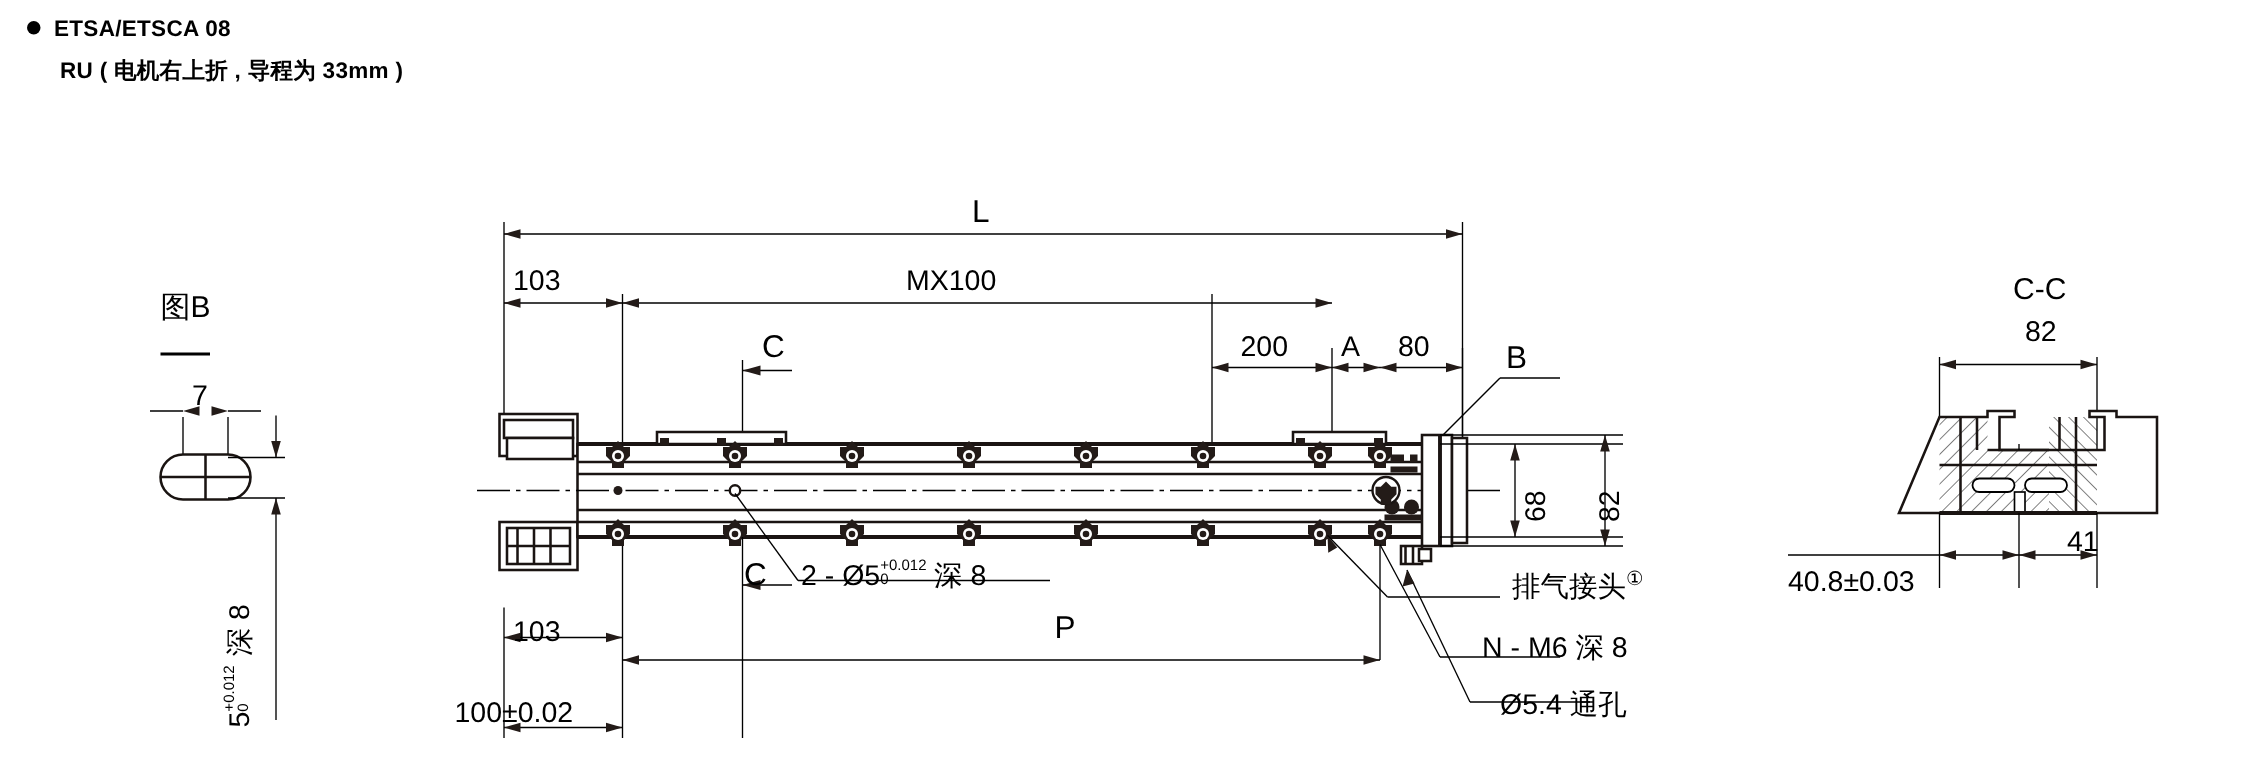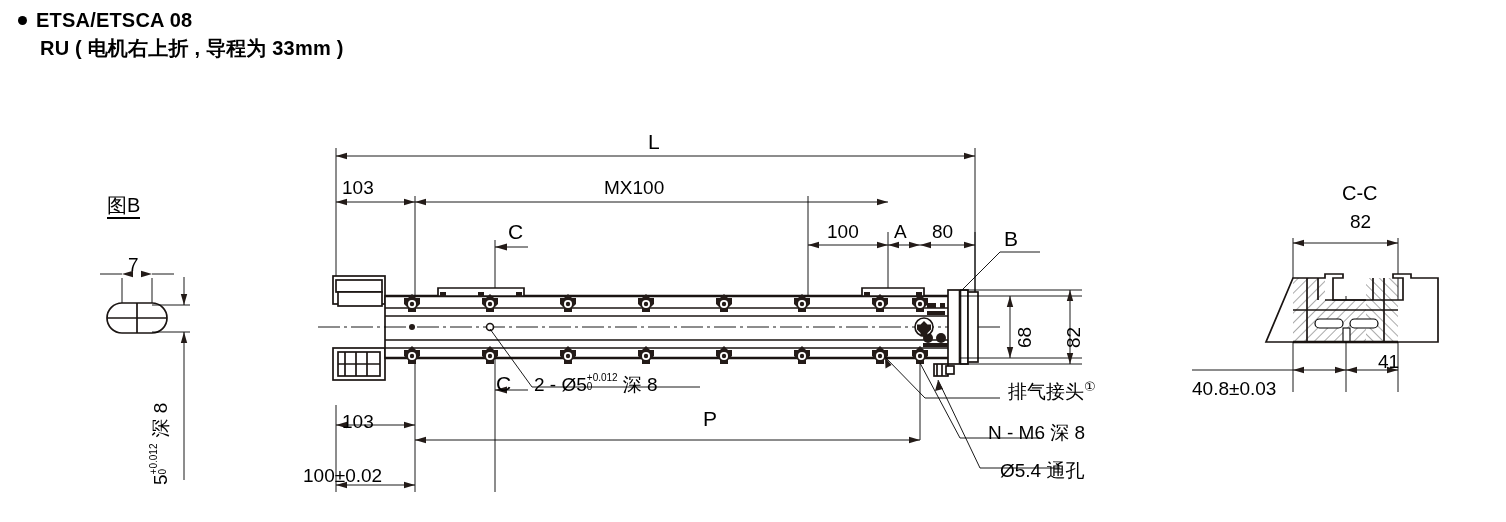--- a/index.html
+++ b/index.html
@@ -1,29 +1,29 @@
 <!DOCTYPE html>
 <html><head>
 <meta charset="utf-8">
 <style>
   html,body{margin:0;padding:0;background:#ffffff;}
   body{width:1506px;height:522px;position:relative;overflow:hidden;
        font-family:"Liberation Sans","DejaVu Sans",sans-serif;color:#000;}
   .abs{position:absolute;}
   
   #title-block{left:18px;top:6px;width:700px;}
-  #title-block .ln{font-size:20px;font-weight:bold;letter-spacing:.2px;line-height:28px;white-space:nowrap;}
+  #title-block .ln{font-size:15px;font-weight:bold;letter-spacing:.2px;line-height:28px;white-space:nowrap;}
   #title-block .bullet{display:inline-block;width:9px;height:9px;border-radius:50%;background:#000;
         vertical-align:middle;margin-right:9px;margin-top:-3px;}
   #title-block .ln2{padding-left:22px;}
   
   .dim{font-size:19px;white-space:nowrap;line-height:1;}
   .lbl{font-size:21px;white-space:nowrap;line-height:1;}
   .viewttl{font-size:20px;white-space:nowrap;line-height:1;}
-  .viewttl.u{border-bottom:2px solid #000;padding-bottom:2px;}
+  .viewttl.u{border-bottom:2px solid #000;padding-bottom:20px;}
   .rot90{transform:rotate(-90deg);transform-origin:left top;}
   .tol{display:inline-block;vertical-align:baseline;position:relative;top:-1px;
        font-size:10px;line-height:9px;text-align:left;}
   .tol span{display:block;}
   
   svg{display:block;overflow:visible;}
   .ln-thk{stroke:#1a1412;stroke-width:2.6;fill:none;}
   .ln-med{stroke:#1a1412;stroke-width:1.7;fill:none;}
   .ln-thin{stroke:#000;stroke-width:.9;fill:none;}
   .ln-ext{stroke:#000;stroke-width:.9;fill:none;}
@@ -295,21 +295,21 @@
   <path class="bolt" d="M770 290 l-3.2 11 h6.4 z"></path>
   <path class="bolt" d="M770 364 l-3.2 -11 h6.4 z"></path>
   <line class="ln-ext" x1="660" y1="290" x2="782" y2="290"></line>
   <line class="ln-ext" x1="660" y1="364" x2="782" y2="364"></line>
 </svg>
 </div>
 
 <div class="abs lbl" style="left:648px;top:131px;">L</div>
 <div class="abs dim" style="left:342px;top:178px;">103</div>
 <div class="abs dim" style="left:604px;top:178px;">MX100</div>
-<div class="abs dim" style="left:827px;top:222px;">100</div>
+<div class="abs dim" style="left:827px;top:222px;">200</div>
 <div class="abs dim" style="left:894px;top:222px;">A</div>
 <div class="abs dim" style="left:932px;top:222px;">80</div>
 <div class="abs lbl" style="left:1004px;top:228px;">B</div>
 <div class="abs lbl" style="left:508px;top:221px;">C</div>
 <div class="abs lbl" style="left:496px;top:373px;">C</div>
 
 <div class="abs" style="left:534px;top:374px;">
   <span class="dim">2 - Ø5</span><span class="tol"><span>+0.012</span><span>0</span></span><span class="dim" style="margin-left:5px;">深 8</span>
 </div>
 

